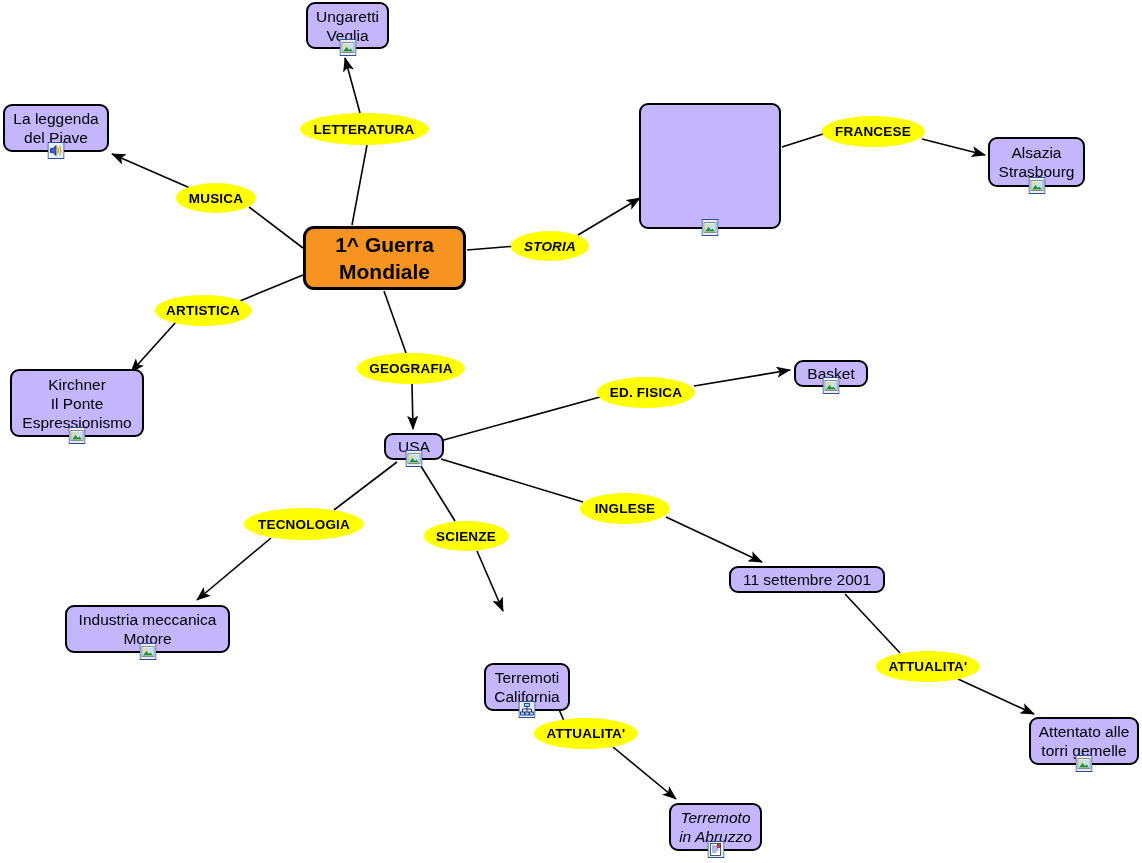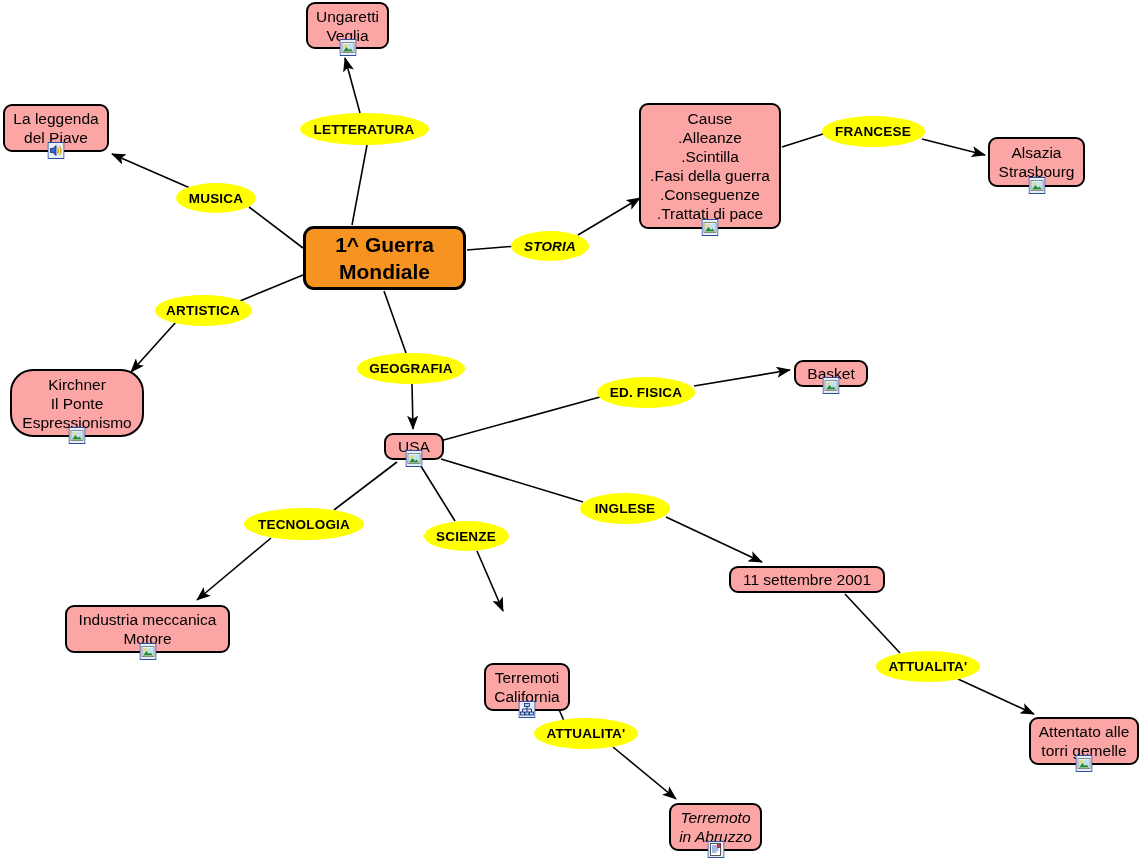--- a/index.html
+++ b/index.html
@@ -17,21 +17,21 @@
   }
   #edges {
     position: absolute;
     left: 0; top: 0;
     width: 1142px;
     height: 863px;
   }
   .node {
     position: absolute;
     box-sizing: border-box;
-    background: #fca5a5;
+    background: #c4b5fd;
     border: 2.5px solid #000000;
     border-radius: 9px;
     color: #000000;
     font-size: 15.5px;
     line-height: 19px;
     text-align: center;
     display: flex;
     flex-direction: column;
     align-items: center;
     justify-content: center;
@@ -122,35 +122,30 @@
             <circle cx="6" cy="7" r="1.4" fill="#ffd83b"></circle>
             <path d="M3.5 12.5 L7 8 L9.5 11 L11 9.5 L13.5 12.5 Z" fill="#2e8b2e"></path>
           </svg></span></div>
       <div class="node" style="left: 3px; top: 104px; width: 106px; height: 48px;"><span class="label">La leggenda
 del Piave</span><span class="node-icon"><svg width="17" height="17" viewBox="0 0 17 17">
             <rect x="0.5" y="0.5" width="16" height="16" fill="#e8eef8" stroke="#2a4fa2" stroke-width="1"></rect>
             <path d="M3 6.5 H5.5 L8.5 3.5 V13.5 L5.5 10.5 H3 Z" fill="#3a5fd0" stroke="#12246e" stroke-width="0.8"></path>
             <path d="M10 5.5 q2 3 0 6" stroke="#d8a200" stroke-width="1.2" fill="none"></path>
             <path d="M12 4 q2.8 4.5 0 9" stroke="#d8a200" stroke-width="1.2" fill="none"></path>
           </svg></span></div>
-      <div class="node" style="left: 10px; top: 369px; width: 134px; height: 68px; border-radius: 23px;"><span class="label">Kirchner
+      <div class="node" style="left: 10px; top: 369px; width: 134px; height: 68px;"><span class="label">Kirchner
 Il Ponte
 Espressionismo</span><span class="node-icon"><svg width="17" height="17" viewBox="0 0 17 17">
             <rect x="0.5" y="0.5" width="16" height="16" fill="#e8eef8" stroke="#2a4fa2" stroke-width="1"></rect>
             <rect x="2.5" y="3.5" width="12" height="10" fill="#ffffff" stroke="#8a8a8a" stroke-width="1"></rect>
             <rect x="3.5" y="4.5" width="10" height="8" fill="#bfe2f5"></rect>
             <circle cx="6" cy="7" r="1.4" fill="#ffd83b"></circle>
             <path d="M3.5 12.5 L7 8 L9.5 11 L11 9.5 L13.5 12.5 Z" fill="#2e8b2e"></path>
           </svg></span></div>
-      <div class="node" style="left: 639px; top: 103px; width: 142px; height: 126px;"><span class="label">Cause
-.Alleanze
-.Scintilla
-.Fasi della guerra
-.Conseguenze
-.Trattati di pace</span><span class="node-icon"><svg width="17" height="17" viewBox="0 0 17 17">
+      <div class="node" style="left: 639px; top: 103px; width: 142px; height: 126px;"><span class="node-icon"><svg width="17" height="17" viewBox="0 0 17 17">
             <rect x="0.5" y="0.5" width="16" height="16" fill="#e8eef8" stroke="#2a4fa2" stroke-width="1"></rect>
             <rect x="2.5" y="3.5" width="12" height="10" fill="#ffffff" stroke="#8a8a8a" stroke-width="1"></rect>
             <rect x="3.5" y="4.5" width="10" height="8" fill="#bfe2f5"></rect>
             <circle cx="6" cy="7" r="1.4" fill="#ffd83b"></circle>
             <path d="M3.5 12.5 L7 8 L9.5 11 L11 9.5 L13.5 12.5 Z" fill="#2e8b2e"></path>
           </svg></span></div>
       <div class="node" style="left: 988px; top: 137px; width: 97px; height: 50px;"><span class="label">Alsazia
 Strasbourg</span><span class="node-icon"><svg width="17" height="17" viewBox="0 0 17 17">
             <rect x="0.5" y="0.5" width="16" height="16" fill="#e8eef8" stroke="#2a4fa2" stroke-width="1"></rect>
             <rect x="2.5" y="3.5" width="12" height="10" fill="#ffffff" stroke="#8a8a8a" stroke-width="1"></rect>

